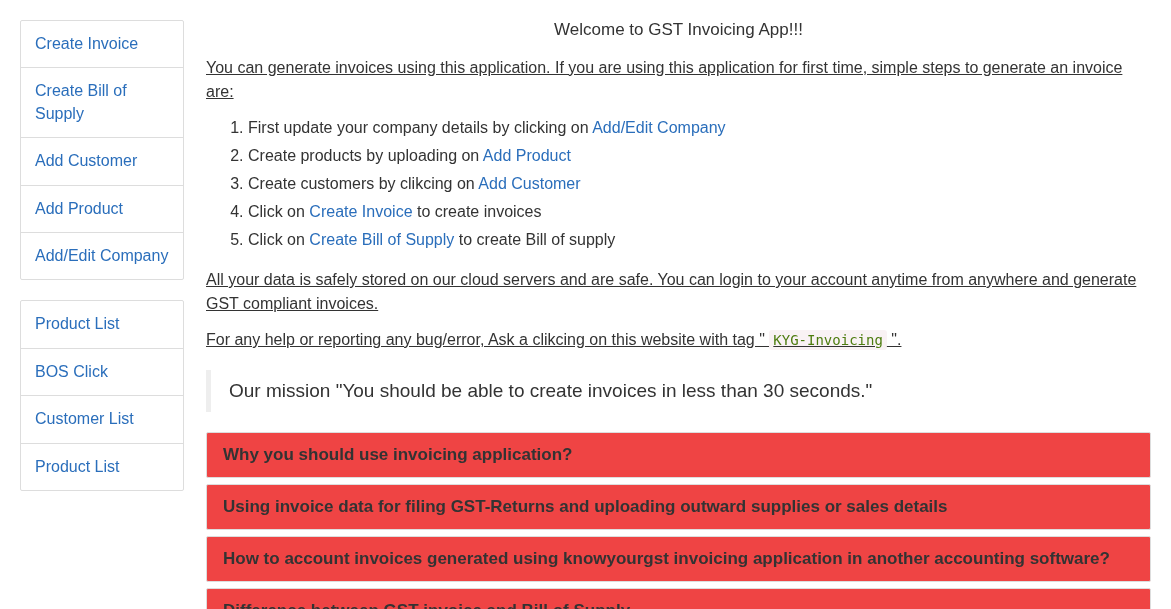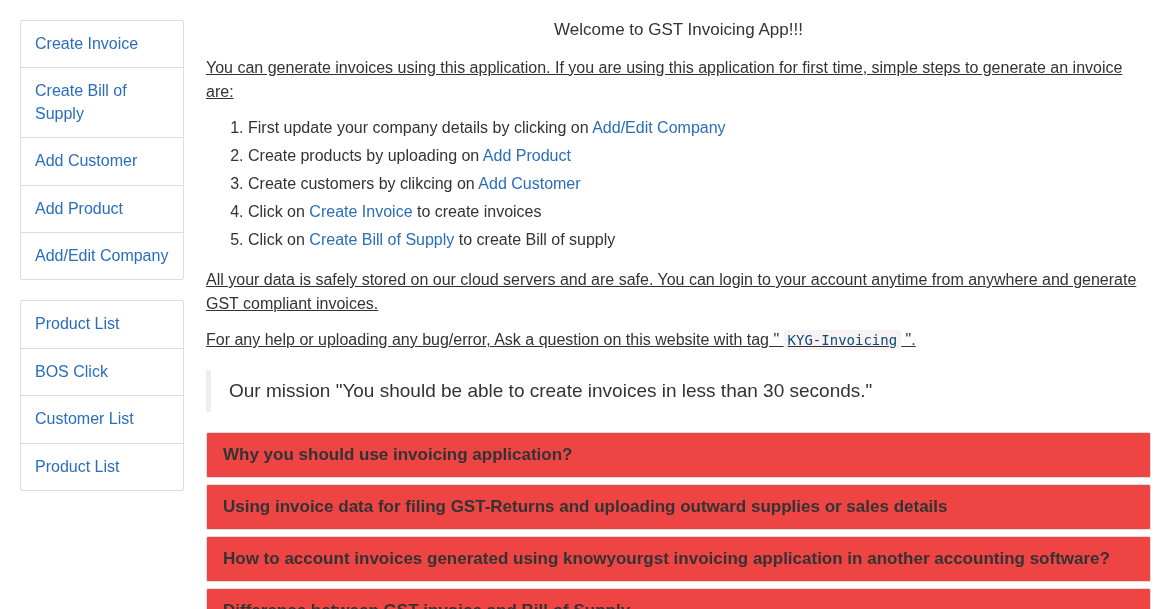--- a/index.html
+++ b/index.html
@@ -65,21 +65,21 @@
       margin-bottom: 4px;
       line-height: 1.5;
     }
     .main a {
       color: #2a6ebb;
       text-decoration: none;
       cursor: pointer;
     }
     .code-tag {
       font-family: Menlo, Monaco, Consolas, monospace;
-      color: #0c4a6e;
+      color: #4d7c0f;
       background: #f9f2f4;
       padding: 2px 4px;
       border-radius: 3px;
       font-size: 14px;
     }
     .blockquote {
       border-left: 5px solid #eee;
       padding: 10px 18px;
       margin: 18px 0 20px 0;
       font-size: 19px;
@@ -137,21 +137,21 @@
       </li>
       <li>
         <span>Click on </span><a>Create Invoice</a><span> to create invoices</span>
       </li>
       <li>
         <span>Click on </span><a>Create Bill of Supply</a><span> to create Bill of supply</span>
       </li>
     </ol>
     <p>All your data is safely stored on our cloud servers and are safe. You can login to your account anytime from anywhere and generate GST compliant invoices.</p>
     <p>
-      <span>For any help or uploading any bug/error, Ask a question on this website with tag " </span><code class="code-tag">KYG-Invoicing</code><span> ".</span>
+      <span>For any help or reporting any bug/error, Ask a clikcing on this website with tag " </span><code class="code-tag">KYG-Invoicing</code><span> ".</span>
     </p>
     <div class="blockquote">Our mission "You should be able to create invoices in less than 30 seconds."</div>
     <div class="accordion">
       <div class="accordion-item">
         <div class="accordion-header">Why you should use invoicing application?</div>
       </div>
       <div class="accordion-item">
         <div class="accordion-header">Using invoice data for filing GST-Returns and uploading outward supplies or sales details</div>
       </div>
       <div class="accordion-item">

